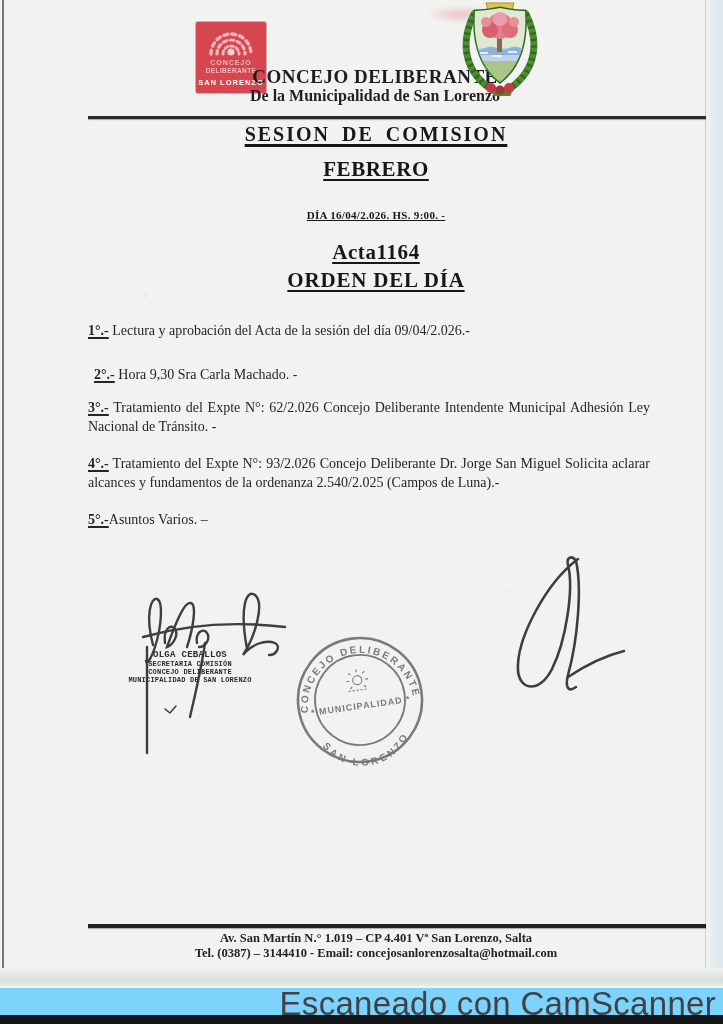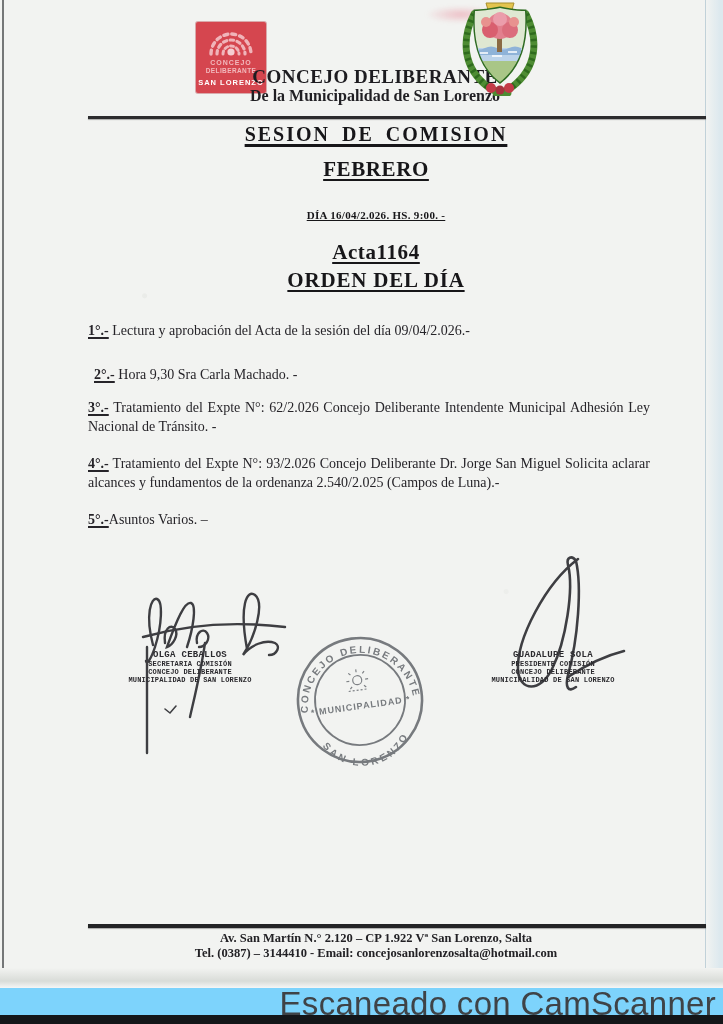--- a/index.html
+++ b/index.html
@@ -181,26 +181,20 @@
     <div class="rl">CONCEJO DELIBERANTE</div>
     <div class="rl">MUNICIPALIDAD DE SAN LORENZO</div>
   </div>
 
   <svg class="sig-svg" style="left:490px;top:553px;" width="170" height="170" viewBox="0 0 170 170">
     <g fill="none" stroke="#26262b" stroke-width="2.6" stroke-linecap="round" opacity=".88">
       <path d="M88,6 C56,30 26,86 28,118 C30,138 50,140 62,116 C76,88 84,36 78,12 C76,4 82,2 86,8 C92,34 88,86 78,122 C75,134 78,140 86,134"></path>
       <path d="M78,124 C96,112 118,102 134,98"></path>
     </g>
   </svg>
-  <div class="sig-block sb-right">
-    <div class="nm">GUADALUPE SOLA</div>
-    <div class="rl">PRESIDENTE COMISIÓN</div>
-    <div class="rl">CONCEJO DELIBERANTE</div>
-    <div class="rl">MUNICIPALIDAD DE SAN LORENZO</div>
-  </div>
 
   <div class="stamp-wrap">
     <svg width="132" height="132" viewBox="-66 -66 132 132">
       <defs>
         <path id="arcTop" d="M -53,6 A 53,53 0 0 1 53,6" fill="none"></path>
         <path id="arcBottom" d="M -50,16 A 50,50 0 0 0 50,16" fill="none"></path>
       </defs>
       <g stroke="#62666b" fill="none">
         <circle cx="0" cy="0" r="62" stroke-width="2.6"></circle>
         <circle cx="0" cy="0" r="45" stroke-width="1.8"></circle>
@@ -216,18 +210,18 @@
       </g>
       <g stroke="#6a6e73" stroke-width="1.2" fill="none">
         <circle cx="0" cy="-20" r="4.5"></circle>
         <path d="M0,-28 v-3 M6,-26 l2,-2 M-6,-26 l-2,-2 M8,-20 h3 M-8,-20 h-3 M6,-14 l2,2 M-6,-14 l-2,2"></path>
         <path d="M-10,-10 h20" stroke-dasharray="2 2"></path>
       </g>
     </svg>
   </div>
 
   <div class="rule-bottom"></div>
-  <div class="f-line f1">Av. San Martín N.° 2.120 – CP 1.922 Vª San Lorenzo, Salta</div>
+  <div class="f-line f1">Av. San Martín N.° 1.019 – CP 4.401 Vª San Lorenzo, Salta</div>
   <div class="f-line f2">Tel. (0387) – 3144410 - Email: concejosanlorenzosalta@hotmail.com</div>
 
   <div class="cs-text">Escaneado con CamScanner</div>
   <div class="cs-bar"></div>
 </div>
 
 </body></html>

